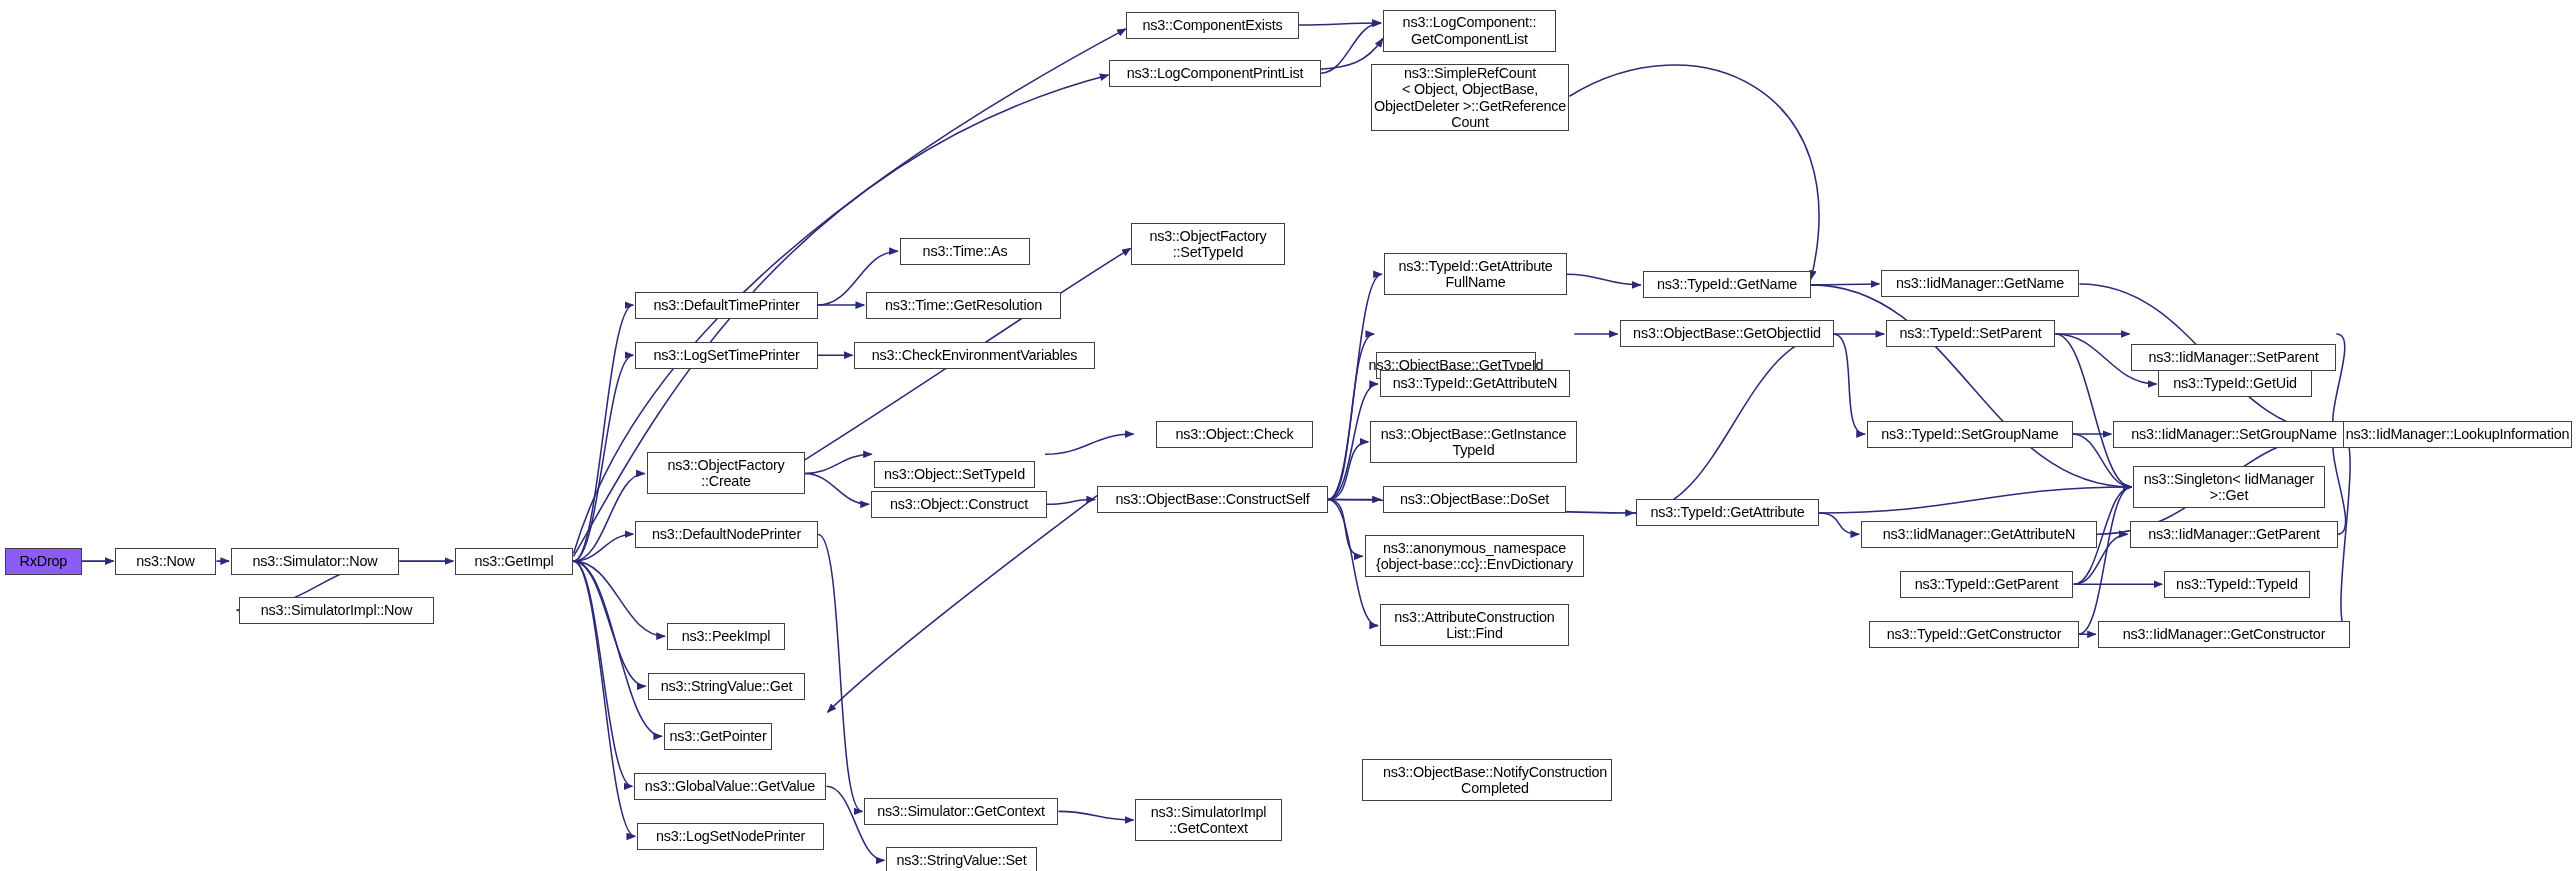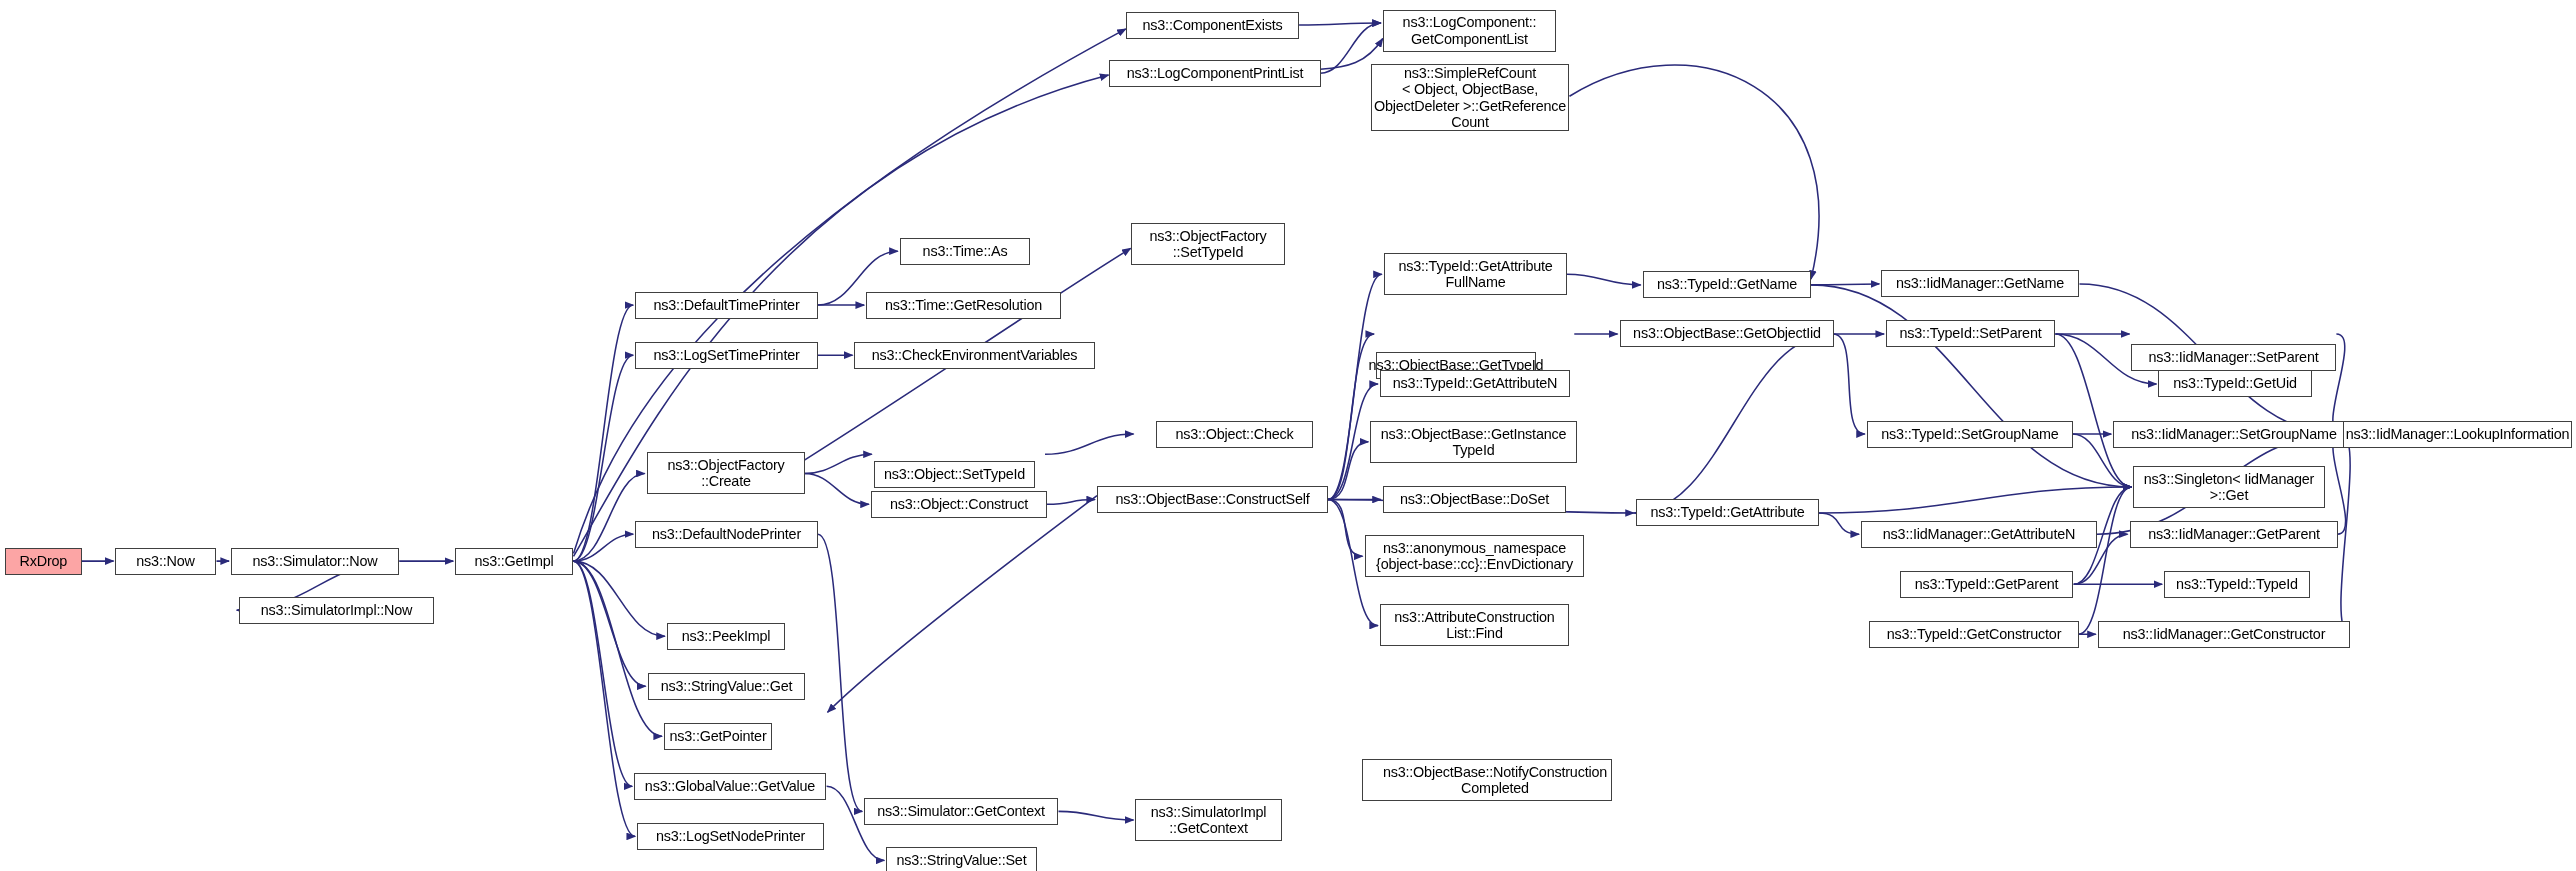--- a/index.html
+++ b/index.html
@@ -36,21 +36,21 @@
     line-height: 16.4px;
     text-align: center;
     display: flex;
     align-items: center;
     justify-content: center;
     white-space: pre-line;
     letter-spacing: -0.2px;
     z-index: 5;
   }
   .node.root {
-    background: #fca5a5;
+    background: #8b5cf6;
     border-color: #404040;
   }
 </style>
 </head>
 <body>
 
 <div id="callgraph">
 
   <svg id="edge-layer" viewBox="0 0 2677 906" preserveAspectRatio="none">
     <defs>

